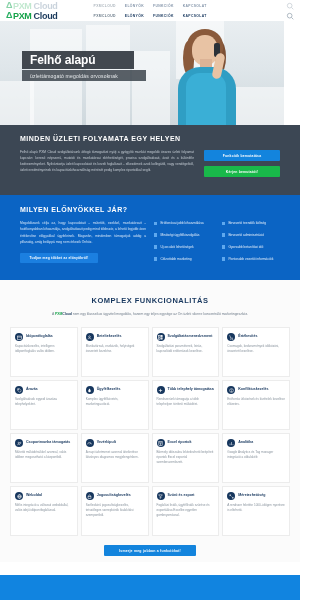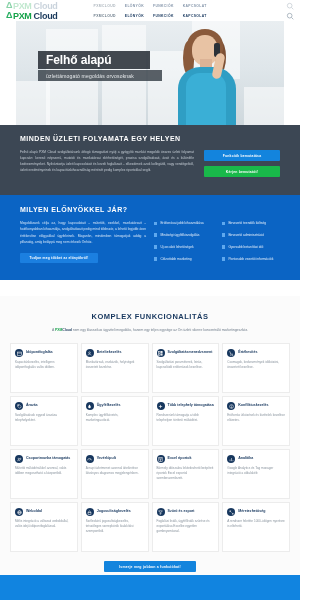--- a/index.html
+++ b/index.html
@@ -41,21 +41,20 @@
   }
   .nav-item.active { color: #17375e; }
   .search-icon { margin-left: auto; color: #8a99a6; width: 8px; height: 8px; }
   .search-icon svg { width: 100%; height: 100%; display: block; }
 
   
   .hero {
     position: absolute; top: 21px; left: 0; right: 16px; height: 104px;
     overflow: hidden;
     background: linear-gradient(180deg,#e9eef1 0%,#dfe6ea 45%,#cfd8dd 100%);
-    margin-left: 16px;
   }
   .hero-bgshapes { position: absolute; inset: 0; }
   .hero-bgshapes i {
     position: absolute; display: block; background: rgba(255,255,255,.55);
   }
   .s1 { left: 30px; top: 8px; width: 52px; height: 96px; background: rgba(255,255,255,.35); }
   .s2 { left: 86px; top: 4px; width: 44px; height: 100px; background: rgba(248,250,251,.5); }
   .s3 { left: 132px; top: 30px; width: 38px; height: 74px; background: rgba(230,236,240,.6); }
   .s4 { left: 176px; top: 0px; width: 48px; height: 58px; background: rgba(255,255,255,.45); }
   .s5 { left: 0px; top: 60px; width: 34px; height: 44px; background: rgba(212,222,228,.7); }
@@ -159,21 +158,21 @@
   }
   .blue-right { flex: 1; display: grid; grid-template-columns: 1fr 1fr; column-gap: 6px; row-gap: 5.5px; padding-top: 1px; }
   .bullet { display: flex; align-items: flex-start; gap: 3px; }
   .bullet-mark {
     width: 3.4px; height: 3.4px; background: #5ea8ee; flex: none; margin-top: 0.6px;
   }
   .bullet-text { color: #e4eefa; font-size: 3.3px; line-height: 1.25; }
 
   
   .funcs {
-    position: absolute; top: 296px; left: 0; right: 0; height: 282px;
+    position: absolute; top: 280px; left: 0; right: 0; height: 282px;
     background: #fbfbfb;
     padding: 16px 10px 12px 10px;
   }
   .funcs h2 {
     text-align: center; color: #17375e; font-size: 7.5px; font-weight: bold;
     letter-spacing: .5px; text-transform: uppercase; margin-bottom: 6px;
   }
   .funcs-lead {
     text-align: center; color: #6f7c8a; font-size: 3.4px; line-height: 1.8;
     max-width: 210px; margin: 0 auto 10px auto;

